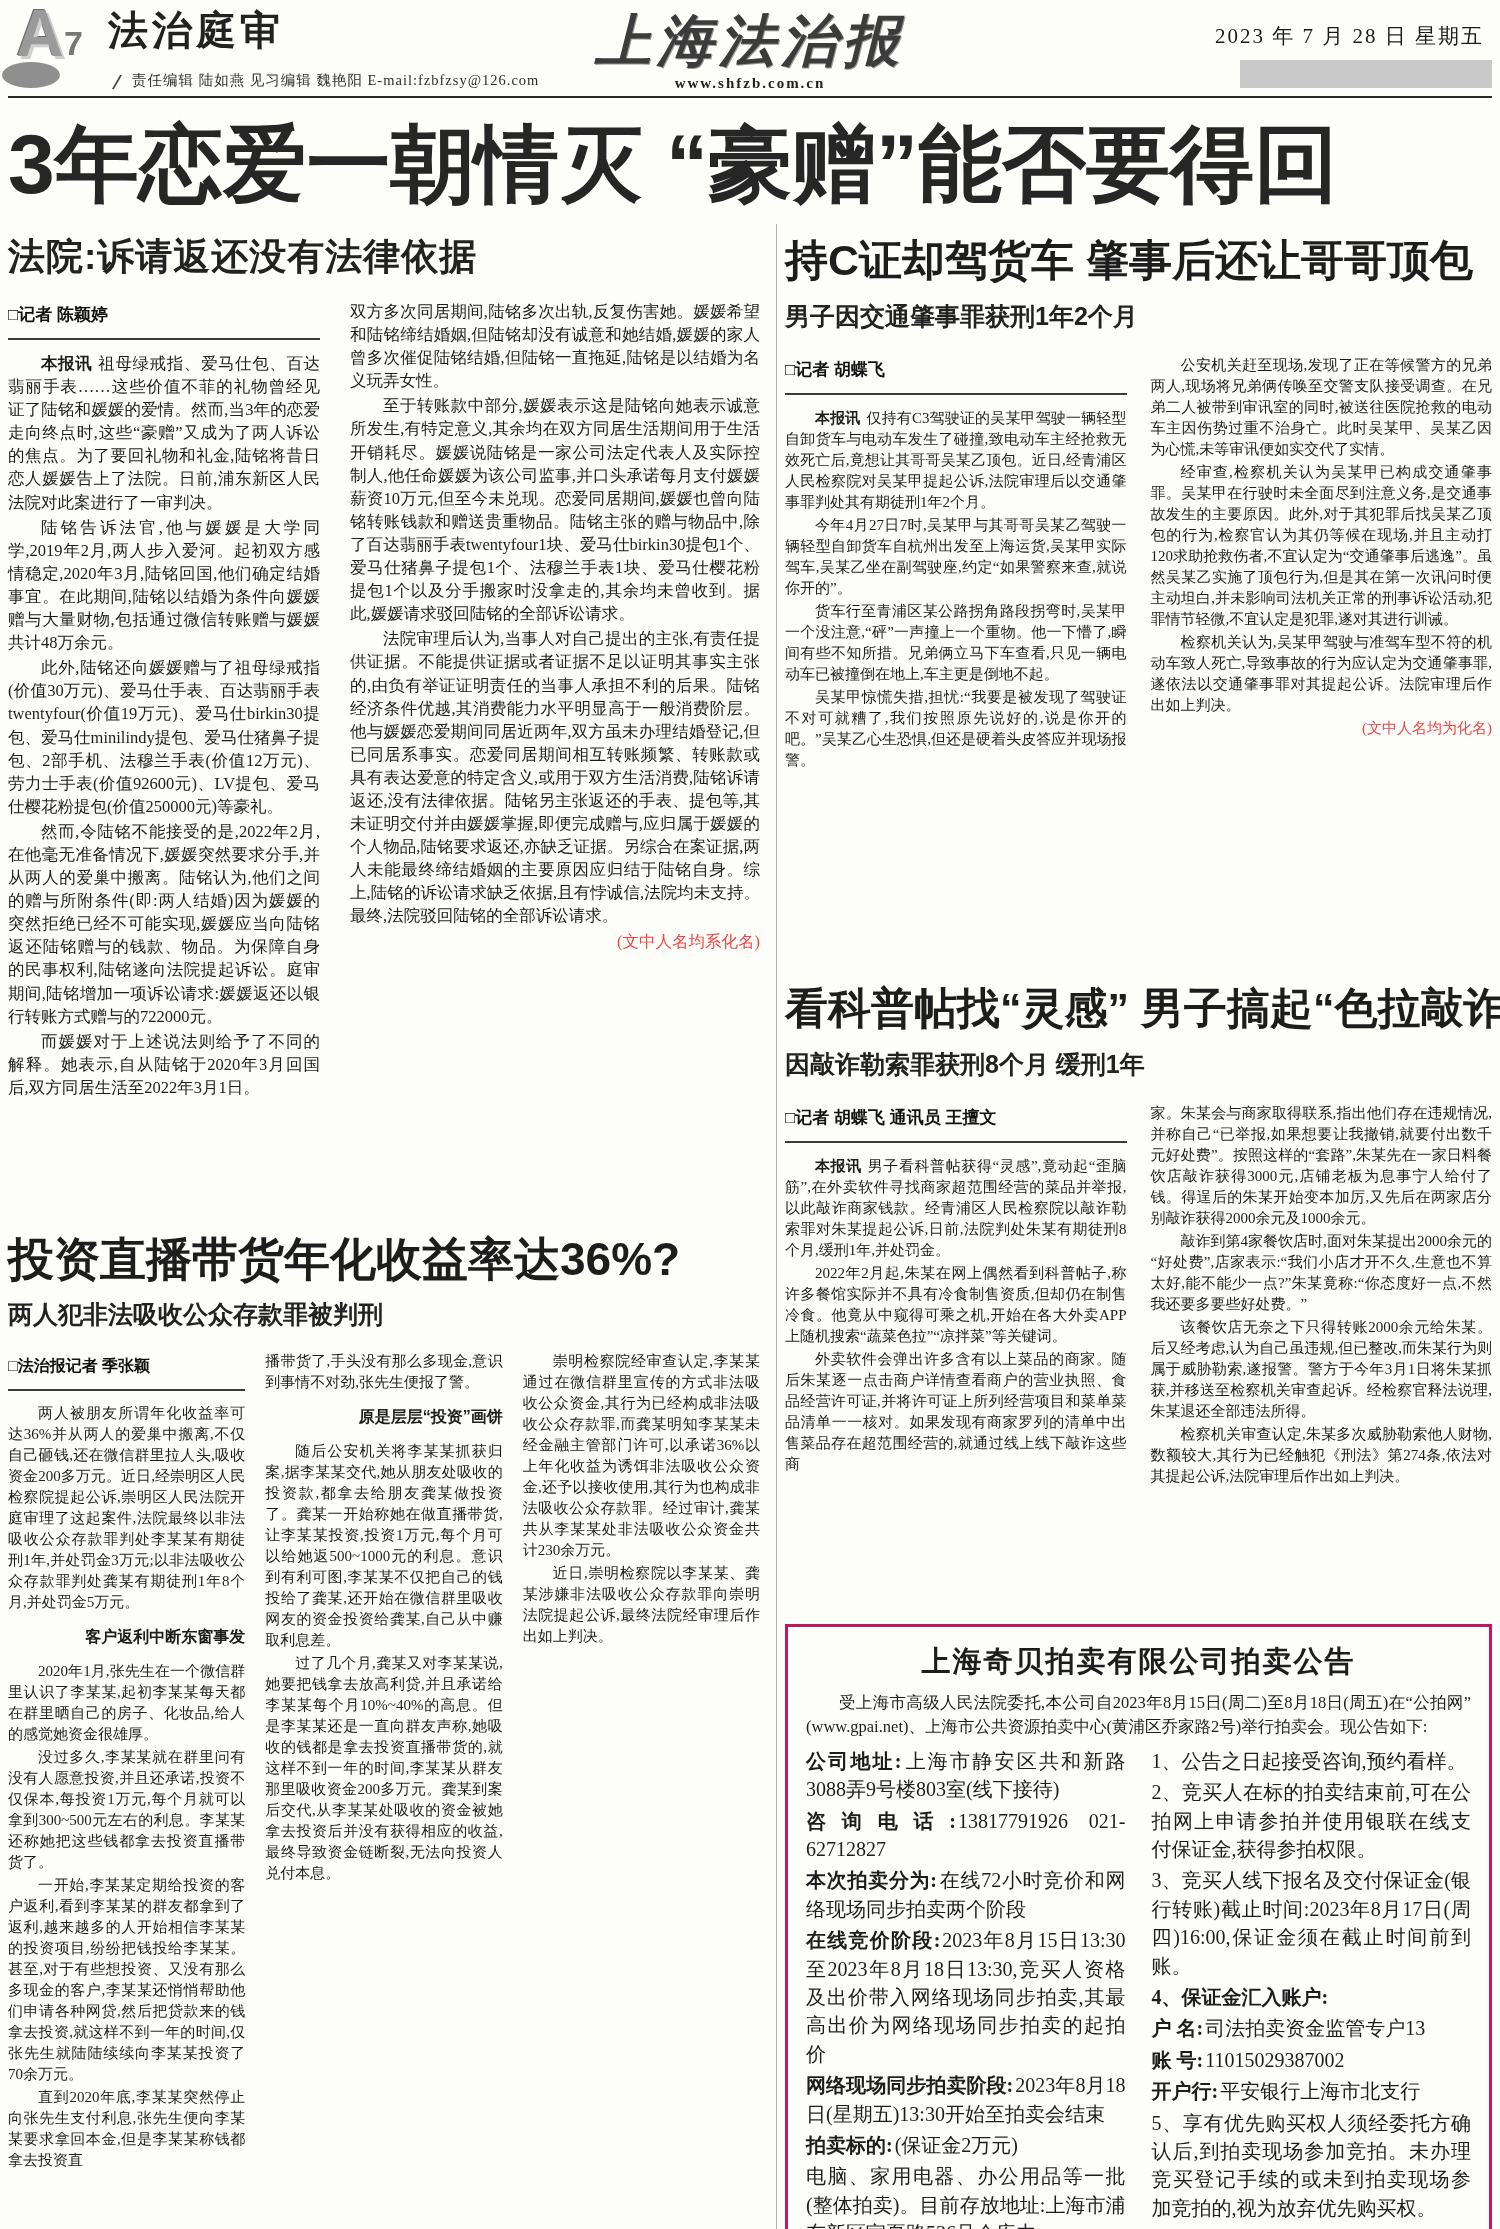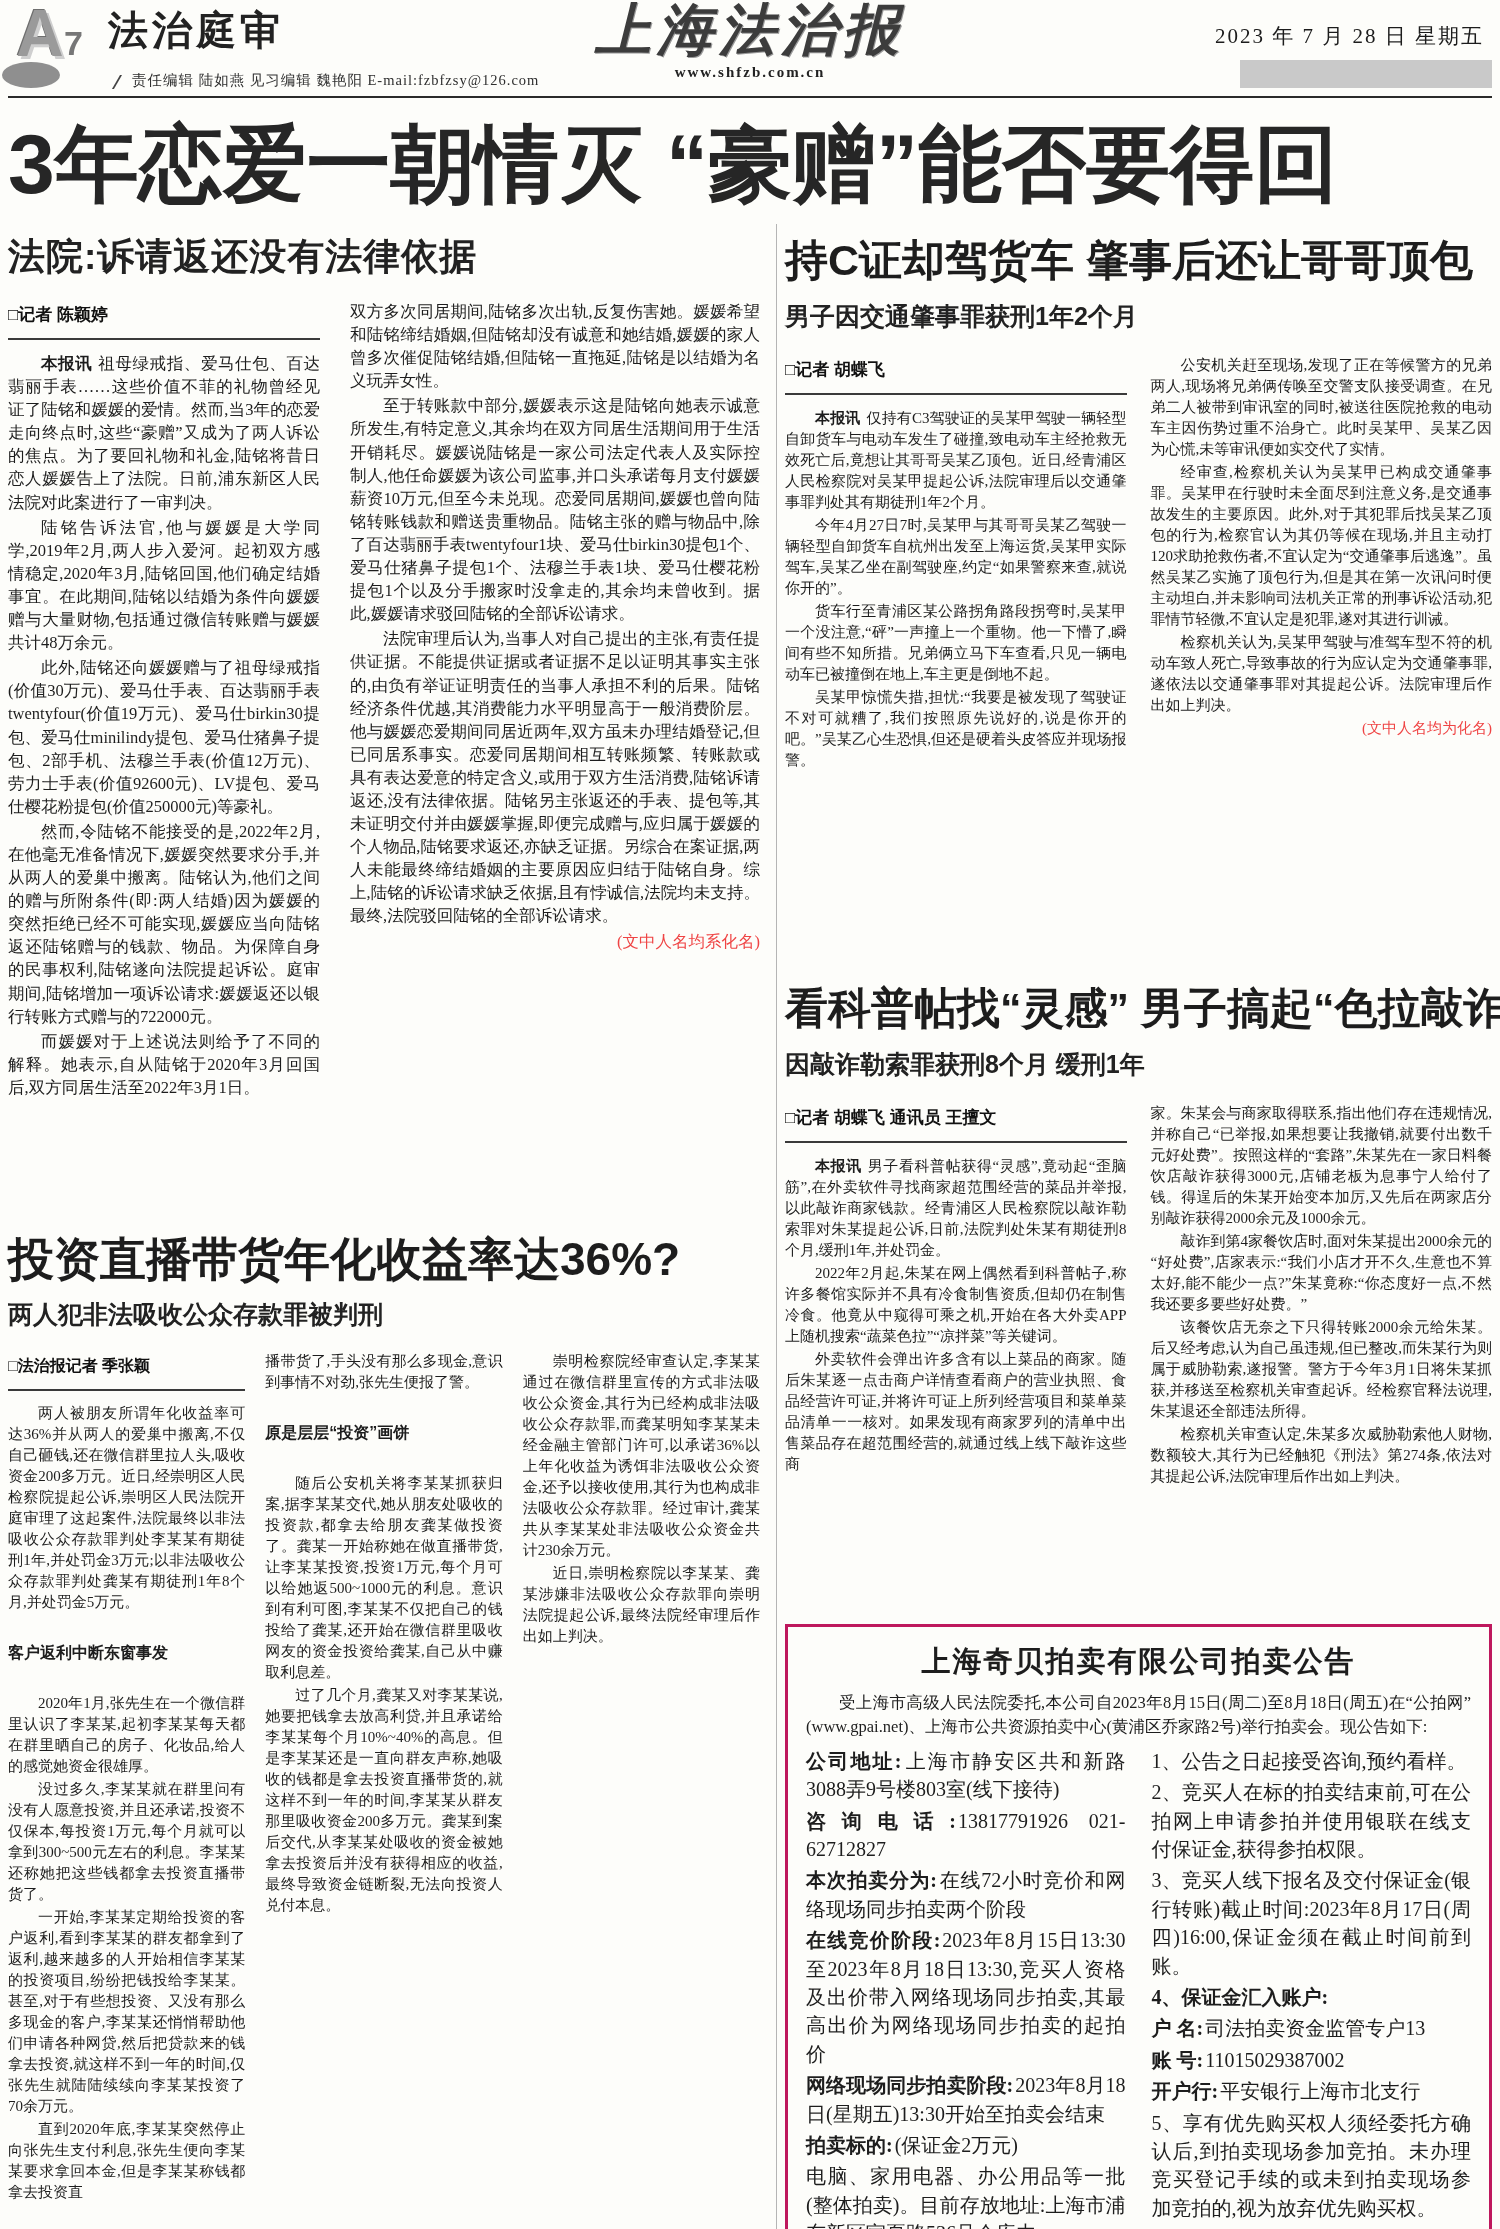--- a/index.html
+++ b/index.html
@@ -13,21 +13,21 @@
              border-radius:50%;}
   .badge-a{position:absolute;left:8px;top:0;font:900 66px/66px "Liberation Sans","DejaVu Sans",sans-serif;
            color:#9a9a9a;text-shadow:3px 3px 0 #cfcfcf,-1px -1px 0 #6e6e6e;}
   .badge-7{position:absolute;left:56px;top:26px;font:900 34px/34px "Liberation Sans","DejaVu Sans",sans-serif;
            color:#777;}
   .section-title{display:inline-block;vertical-align:top;margin:8px 0 0 10px;
            font:900 40px/44px "Liberation Sans","DejaVu Sans",sans-serif;color:#222;letter-spacing:4px;}
   .editor-line{position:absolute;left:108px;bottom:6px;font-size:14.5px;color:#2e2e2e;letter-spacing:1px;}
   .editor-slash{display:inline-block;transform:skewX(-30deg);border-left:2px solid #444;height:14px;
            margin-right:14px;vertical-align:middle;}
-  .masthead-wrap{position:absolute;left:50%;top:0;transform:translateX(-50%);text-align:center;width:420px;}
+  .masthead-wrap{position:absolute;left:50%;top:11px;transform:translateX(-50%);text-align:center;width:420px;}
   .masthead{font:bold italic 56px/58px "DejaVu Serif","Liberation Serif",serif;color:#3c3c3c;
            letter-spacing:6px;text-shadow:1px 1px 0 #999;}
   .website{font:bold 15px/20px "Liberation Serif",serif;letter-spacing:2px;color:#222;margin-top:4px;}
   .date-line{position:absolute;right:8px;top:22px;font-size:21px;letter-spacing:2px;color:#1c1c1c;}
   .gray-bar{position:absolute;right:0;top:60px;width:252px;height:28px;background:#c9c9c9;}
   
   .banner{padding:16px 0 6px;}
   .banner h1{margin:0;font:900 84px/100px "Liberation Sans","DejaVu Sans",sans-serif;color:#262626;
            white-space:nowrap;letter-spacing:0;}
   
@@ -37,21 +37,21 @@
   
   .deck{font-family:"Liberation Sans","DejaVu Sans",sans-serif;color:#222;}
   .byline{font:bold 17px/22px "Liberation Sans","DejaVu Sans",sans-serif;color:#111;
           border-bottom:2px solid #3a3a3a;padding:4px 0 12px;margin:0 0 12px;}
   .cols{display:flex;}
   .col{text-align:justify;}
   .blk{margin:0 0 2px;line-height:1.40;}
   .p,.lead{text-indent:2em;}
   .cont,.kv,.li,.end,.sub{text-indent:0;}
   .lead b{font-family:"Liberation Sans","DejaVu Sans",sans-serif;margin-right:6px;}
-  .sub{text-align:left;font:bold 16px/24px "Liberation Sans","DejaVu Sans",sans-serif;margin:28px 0;}
+  .sub{text-align:right;font:bold 16px/24px "Liberation Sans","DejaVu Sans",sans-serif;margin:12px 0;}
   .end{text-align:right;color:#ef4444;}
   .kv b,.li b{margin-right:2px;}
   
   .sec-lead .deck{font-size:37px;font-weight:800;margin:8px 0 18px;letter-spacing:1px;}
   .lead-row{gap:30px;min-height:932px;font-size:16.5px;}
   .lead-col1{width:312px;flex:none;}
   .lead-col2{flex:1;}
   
   .sec-invest h2{margin:0 0 12px;font:900 46px/54px "Liberation Sans","DejaVu Sans",sans-serif;white-space:nowrap;}
   .sec-invest .deck{font-size:25px;font-weight:600;margin:0 0 20px;}

